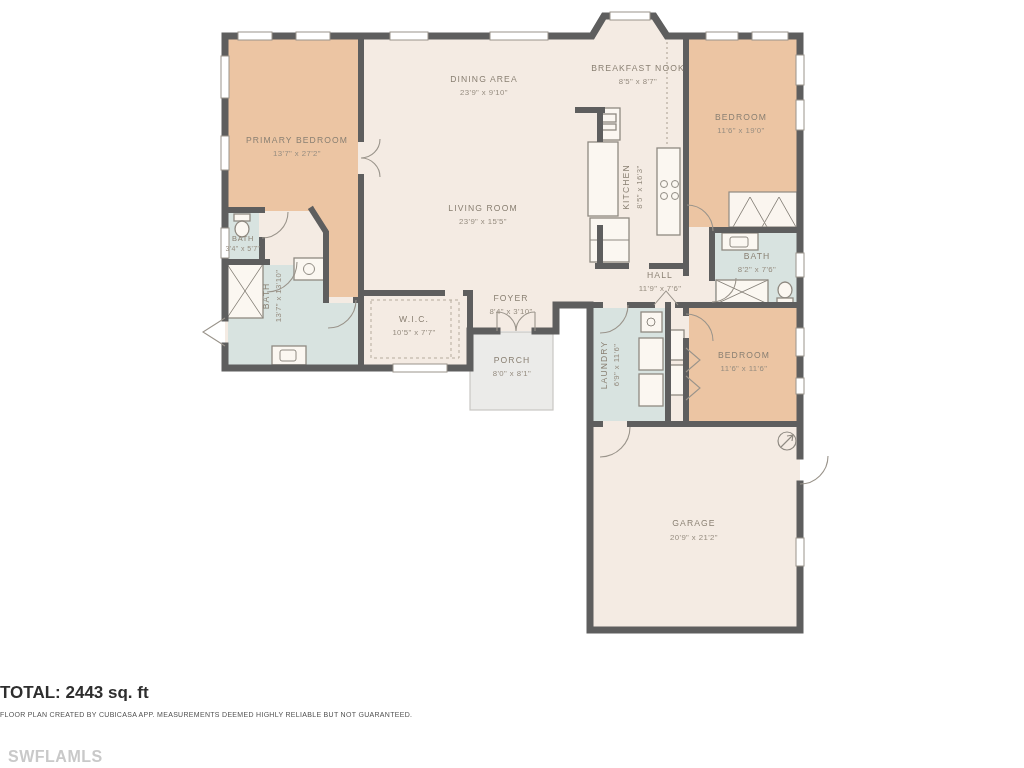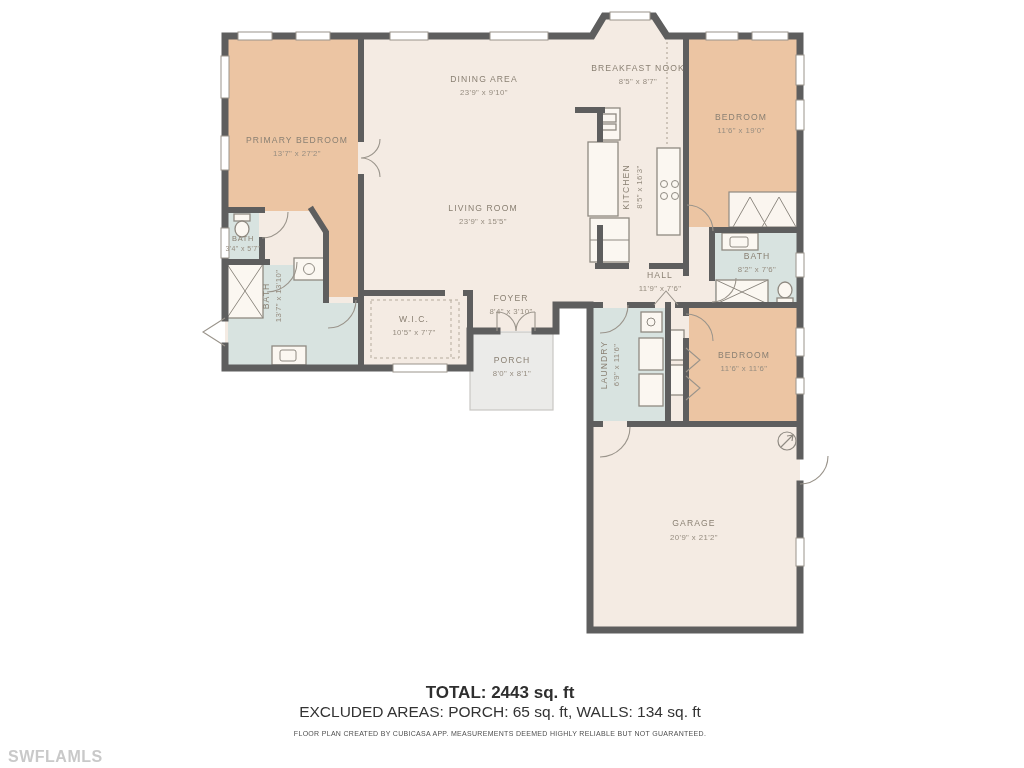--- a/index.html
+++ b/index.html
@@ -6,21 +6,21 @@
   body{font-family:"Liberation Sans", sans-serif;position:relative;}
   svg{display:block;}
   .rname{font-size:8.6px;letter-spacing:1.1px;fill:#8a8073;text-anchor:middle;font-family:"Liberation Sans",sans-serif;}
   .rdims{font-size:7.8px;letter-spacing:.4px;fill:#968d80;text-anchor:middle;font-family:"Liberation Sans",sans-serif;}
   .rname-sm{font-size:7.4px;letter-spacing:.7px;}
   .rdims-sm{font-size:7px;}
   .fix{stroke:#8f8a82;stroke-width:1.3;fill:#fbf7f1;}
   .fixline{stroke:#8f8a82;stroke-width:1;fill:none;}
   .arc{stroke:#9a948b;stroke-width:1.1;fill:none;}
   .win{fill:#ffffff;stroke:#9a948b;stroke-width:1;}
-  #summary{position:absolute;left:0;top:683px;width:1000px;text-align:center;color:#2e2e2e;}
+  #summary{position:absolute;left:0;top:683px;width:1000px;color:#2e2e2e;}
   #summary .tot{font-size:17px;font-weight:bold;line-height:19px;}
   #summary .fl{font-size:15.5px;line-height:19px;color:#333;}
   #summary .ex{font-size:15.5px;line-height:19px;color:#333;}
   #summary .disc{font-size:7px;letter-spacing:.3px;color:#4f4f4f;margin-top:9px;}
   #watermark{position:absolute;left:8px;top:748px;font-size:16px;letter-spacing:.5px;color:#c9c9c9;font-weight:bold;}
 </style>
 </head>
 <body>
 
 <svg width="1024" height="768" viewBox="0 0 1024 768">
@@ -219,17 +219,16 @@
     <text class="rname" x="744" y="358">BEDROOM</text>
     <text class="rdims" x="744" y="371">11'6" x 11'6"</text>
 
     <text class="rname" x="694" y="526">GARAGE</text>
     <text class="rdims" x="694" y="540">20'9" x 21'2"</text>
   </g>
 </svg>
 
 <div id="summary">
   <div class="tot">TOTAL: 2443 sq. ft</div>
-  <div class="ex">EXCLUDED AREAS: PORCH: 65 sq. ft, WALLS: 134 sq. ft</div>
   <div class="disc">FLOOR PLAN CREATED BY CUBICASA APP. MEASUREMENTS DEEMED HIGHLY RELIABLE BUT NOT GUARANTEED.</div>
 </div>
 
 <div id="watermark">SWFLAMLS</div>
 
 </body></html>

